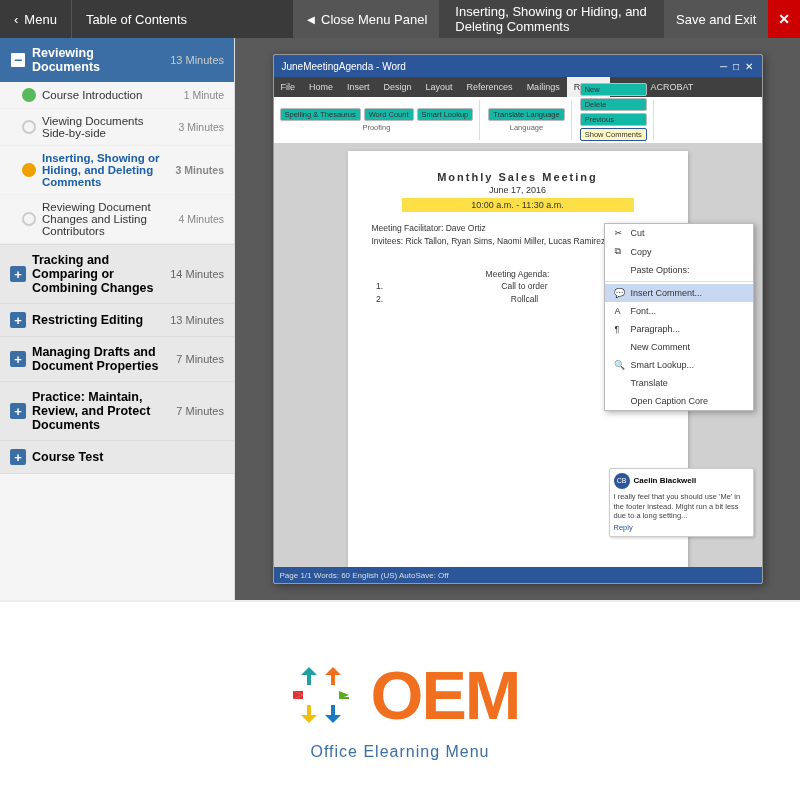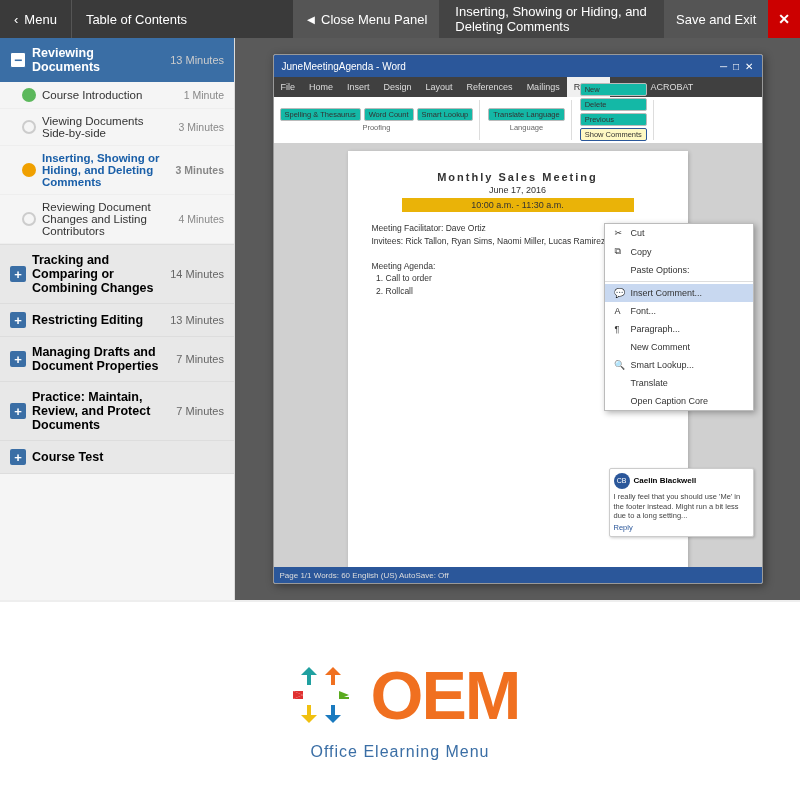--- a/index.html
+++ b/index.html
@@ -282,28 +282,28 @@
       font-weight: bold;
       letter-spacing: 2px;
       margin-bottom: 2px;
     }
     .doc-subtitle {
       text-align: center;
       font-size: 9px;
       margin-bottom: 1px;
     }
     .doc-highlight {
-      background: #eab308;
+      background: #fde047;
       display: block;
       text-align: center;
       margin: 3px 30px;
       padding: 2px;
     }
     .doc-body { margin-top: 10px; font-size: 8.5px; line-height: 1.5; }
-    .doc-section { margin-top: 12px; }
+    .doc-section { margin-top: 20px; text-align: center; }
     .doc-ol { margin-left: 14px; }
 
     
     .context-menu {
       position: absolute;
       right: 8px;
       top: 80px;
       background: #fff;
       border: 1px solid #bbb;
       box-shadow: 2px 2px 6px rgba(0,0,0,0.3);

